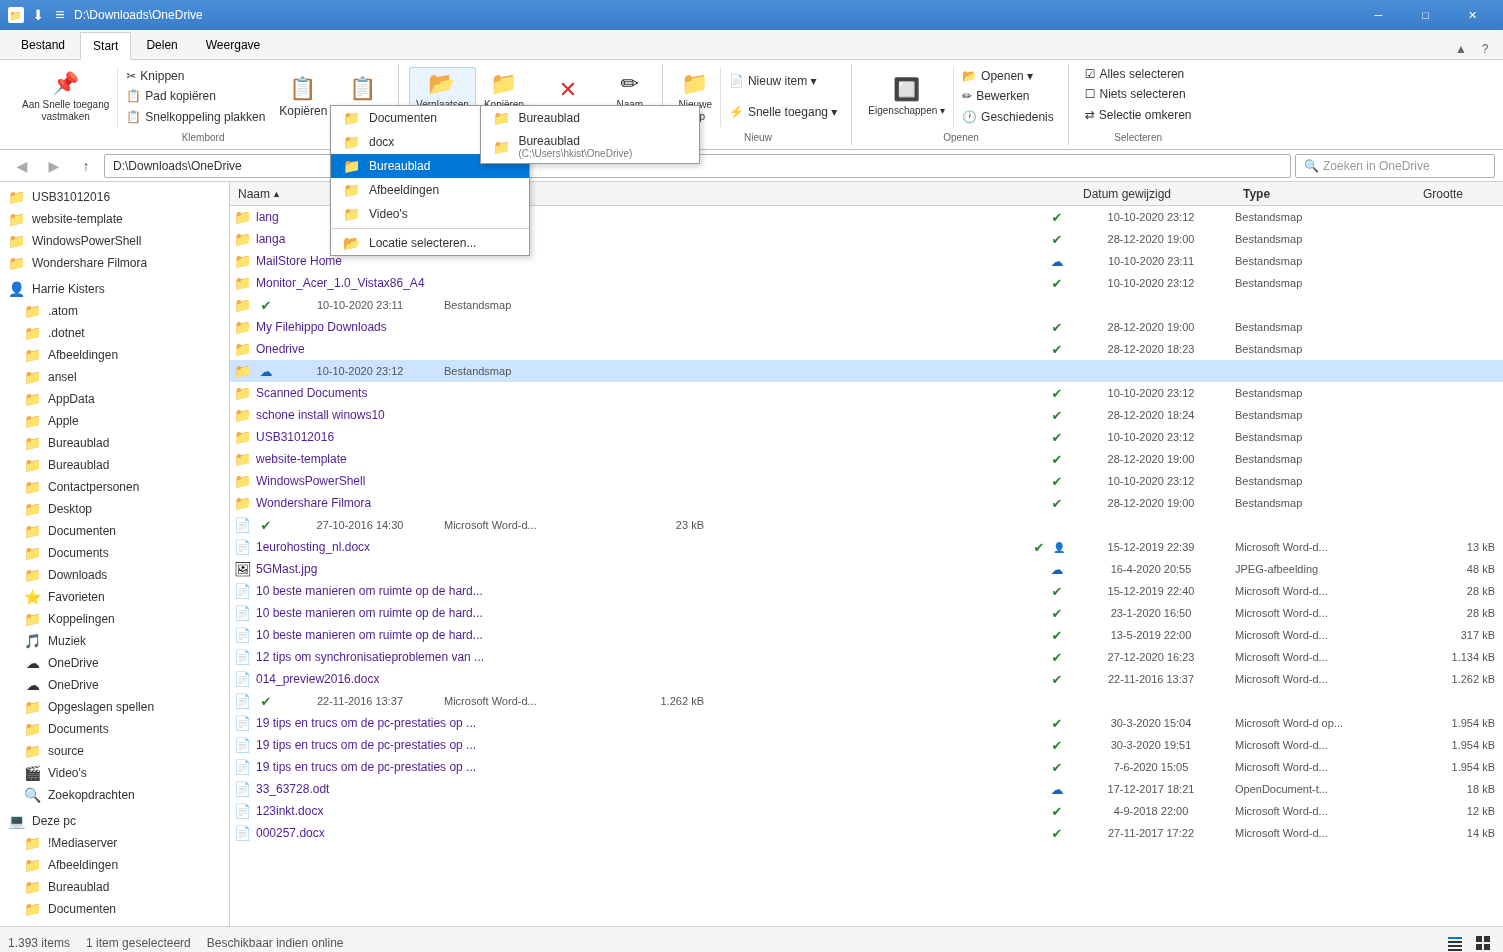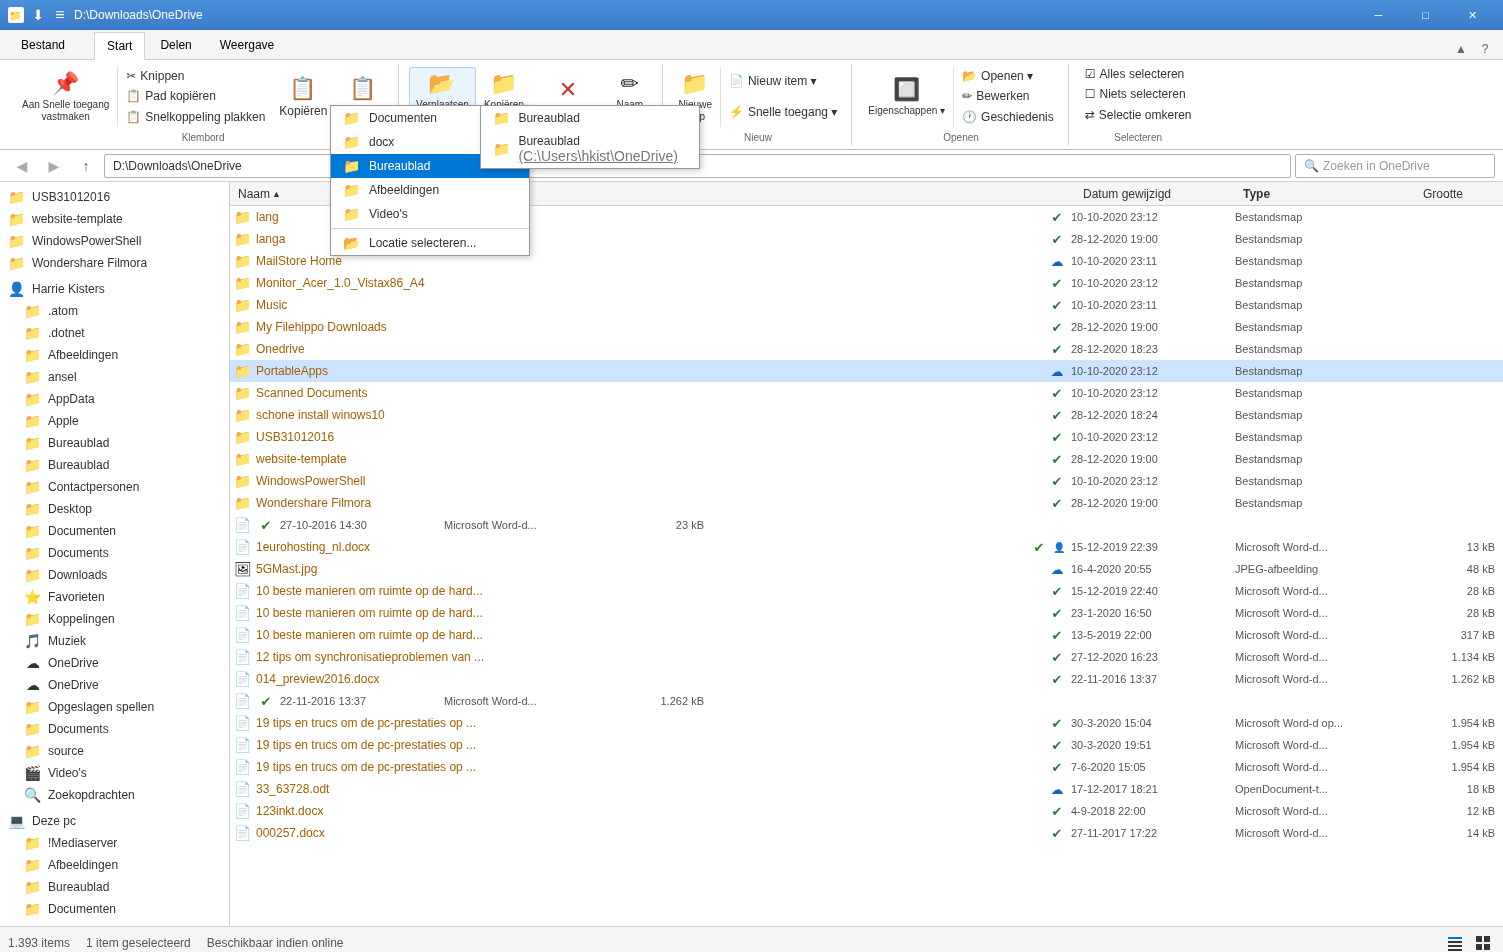--- a/index.html
+++ b/index.html
@@ -38,21 +38,20 @@
       background: transparent;
       height: 28px;
       display: flex;
       align-items: center;
     }
     .ribbon-tab.active {
       background: white;
       border: 1px solid #d0d0d0;
       border-bottom: 1px solid white;
       margin-bottom: -1px;
-      margin-left: 14px;
     }
     .ribbon-right { margin-left: auto; display: flex; gap: 4px; align-items: center; }
     .ribbon-arrow { width: 20px; height: 20px; display: flex; align-items: center; justify-content: center; cursor: pointer; color: #666; }
 
     
     .ribbon {
       background: white;
       border-bottom: 1px solid #c0c0c0;
       padding: 4px 8px;
       display: flex;
@@ -229,23 +228,23 @@
     .file-row {
       display: flex;
       align-items: center;
       padding: 1px 4px;
       height: 22px;
       cursor: pointer;
       gap: 4px;
     }
     .file-row.selected { background: #cce4ff; }
     .file-icon { font-size: 14px; width: 18px; text-align: center; flex-shrink: 0; }
-    .file-name { flex: 1; font-size: 12px; color: #a16207; white-space: nowrap; overflow: hidden; text-overflow: ellipsis; }
+    .file-name { flex: 1; font-size: 12px; color: #4c1d95; white-space: nowrap; overflow: hidden; text-overflow: ellipsis; }
     .file-sync { width: 20px; text-align: center; font-size: 11px; flex-shrink: 0; }
-    .file-date { width: 160px; font-size: 11px; color: #555; flex-shrink: 0; }
+    .file-date { width: 160px; font-size: 11px; color: #555; flex-shrink: 0; text-align: center; }
     .file-type { width: 180px; font-size: 11px; color: #555; flex-shrink: 0; white-space: nowrap; overflow: hidden; text-overflow: ellipsis; }
     .file-size { width: 80px; font-size: 11px; color: #555; flex-shrink: 0; text-align: right; padding-right: 4px; }
 
     
     .status-bar {
       background: #f5f5f5;
       border-top: 1px solid #d0d0d0;
       height: 26px;
       display: flex;
       align-items: center;
@@ -295,21 +294,21 @@
     .sub-dropdown-item {
       display: flex;
       align-items: center;
       padding: 4px 12px;
       cursor: pointer;
       font-size: 12px;
       gap: 8px;
       color: #333;
     }
     .sub-dropdown-item-icon { font-size: 14px; }
-    .sub-dropdown-item-sub { font-size: 14px; color: #777; text-decoration: underline; }
+    .sub-dropdown-item-sub { font-size: 10px; color: #777; }
 
     
     .sync-green { color: #2e7d32; font-size: 13px; }
     .sync-blue { color: #1565c0; font-size: 13px; }
 
     
     .ico-folder { color: #e8a020; }
 
     ::-webkit-scrollbar { width: 8px; height: 8px; }
     ::-webkit-scrollbar-track { background: #f0f0f0; }
@@ -665,21 +664,20 @@
         <span class="file-icon">📁</span>
         <span class="file-name">Monitor_Acer_1.0_Vistax86_A4</span>
         <span class="file-sync sync-green">✔</span>
         <span class="file-date">10-10-2020 23:12</span>
         <span class="file-type">Bestandsmap</span>
         <span class="file-size"></span>
       </div>
 
       <div class="file-row">
         <span class="file-icon">📁</span>
-        <span class="file-name">Music</span>
         <span class="file-sync sync-green">✔</span>
         <span class="file-date">10-10-2020 23:11</span>
         <span class="file-type">Bestandsmap</span>
         <span class="file-size"></span>
       </div>
 
       <div class="file-row">
         <span class="file-icon">📁</span>
         <span class="file-name">My Filehippo Downloads</span>
         <span class="file-sync sync-green">✔</span>
@@ -692,21 +690,20 @@
         <span class="file-icon">📁</span>
         <span class="file-name">Onedrive</span>
         <span class="file-sync sync-green">✔</span>
         <span class="file-date">28-12-2020 18:23</span>
         <span class="file-type">Bestandsmap</span>
         <span class="file-size"></span>
       </div>
 
       <div class="file-row selected">
         <span class="file-icon">📁</span>
-        <span class="file-name">PortableApps</span>
         <span class="file-sync sync-blue">☁</span>
         <span class="file-date">10-10-2020 23:12</span>
         <span class="file-type">Bestandsmap</span>
         <span class="file-size"></span>
       </div>
 
       <div class="file-row">
         <span class="file-icon">📁</span>
         <span class="file-name">Scanned Documents</span>
         <span class="file-sync sync-green">✔</span>

